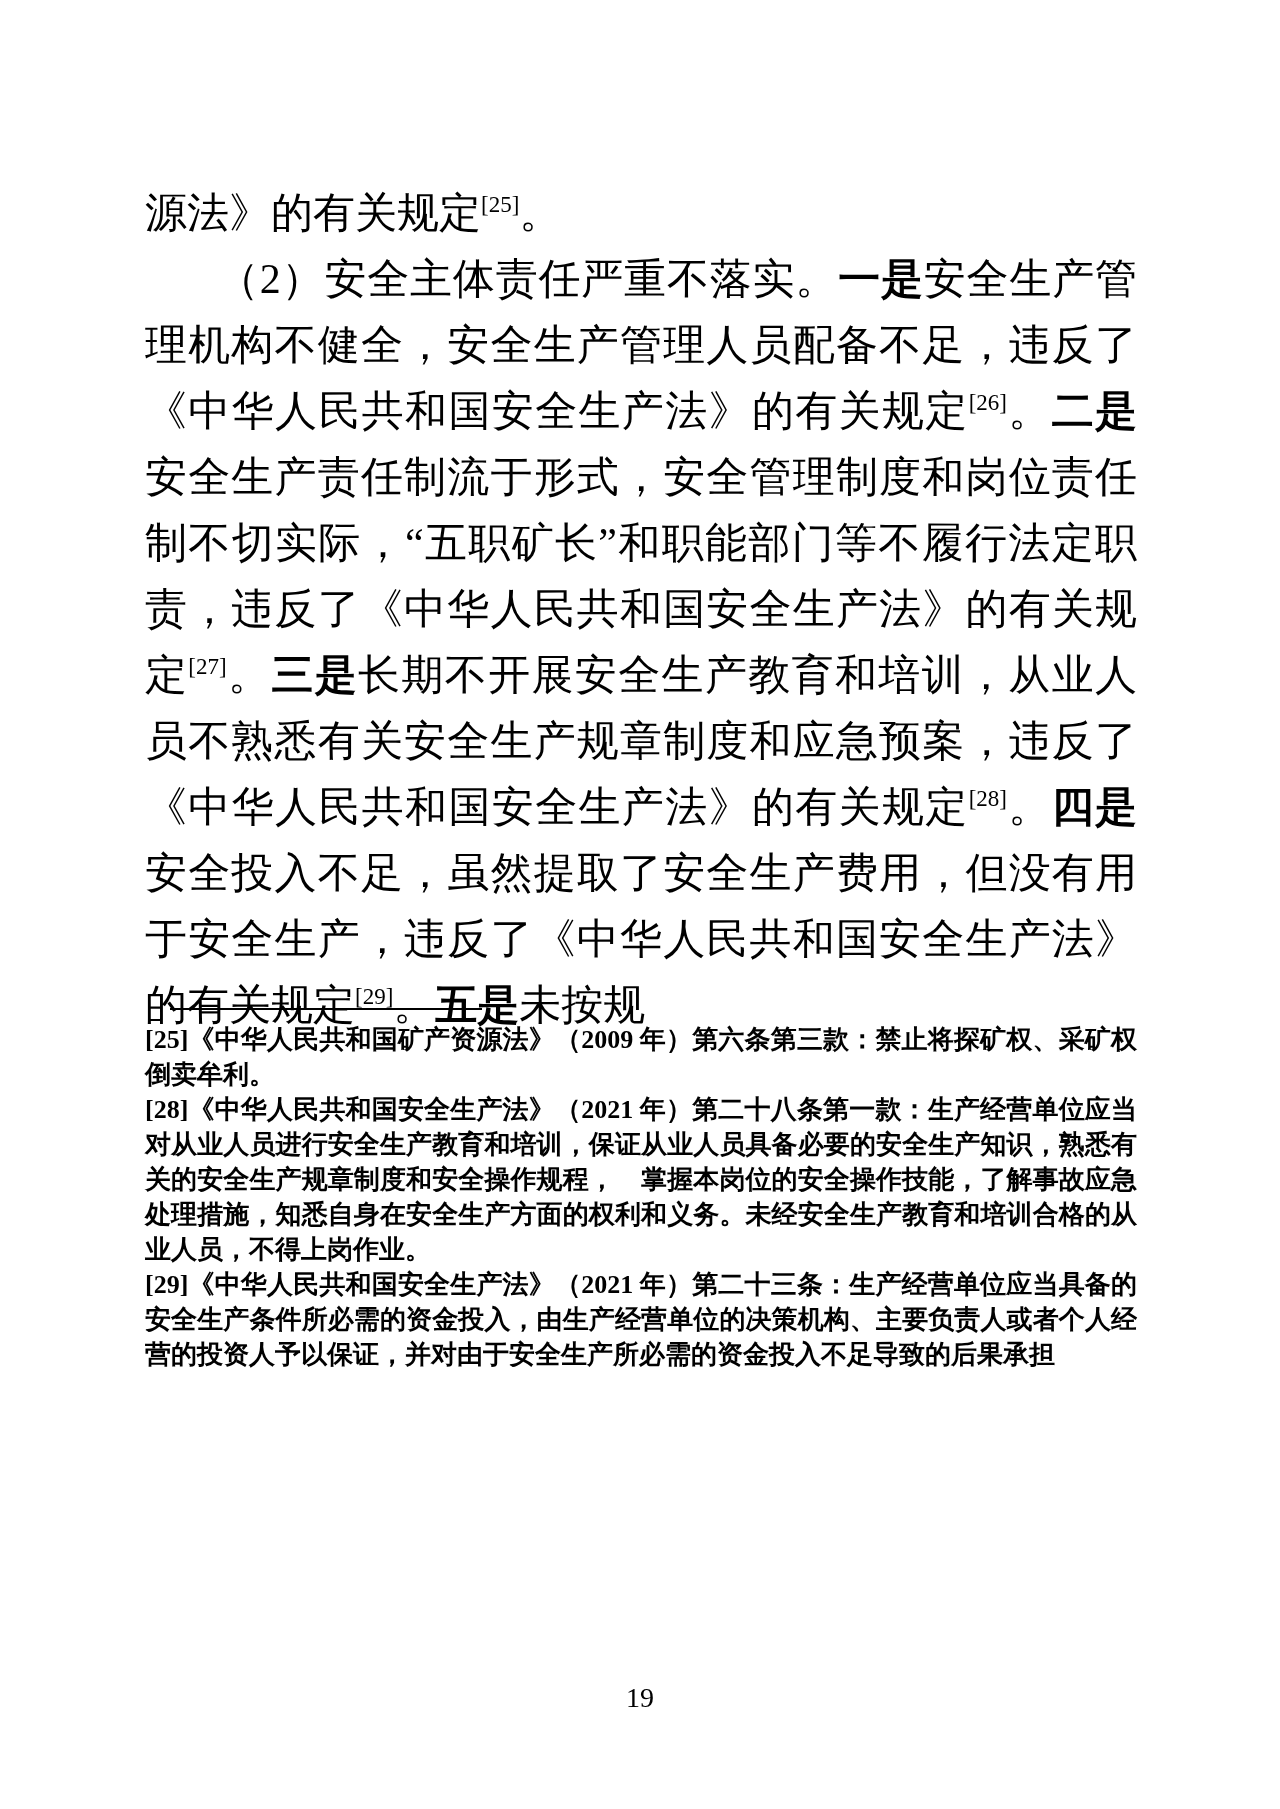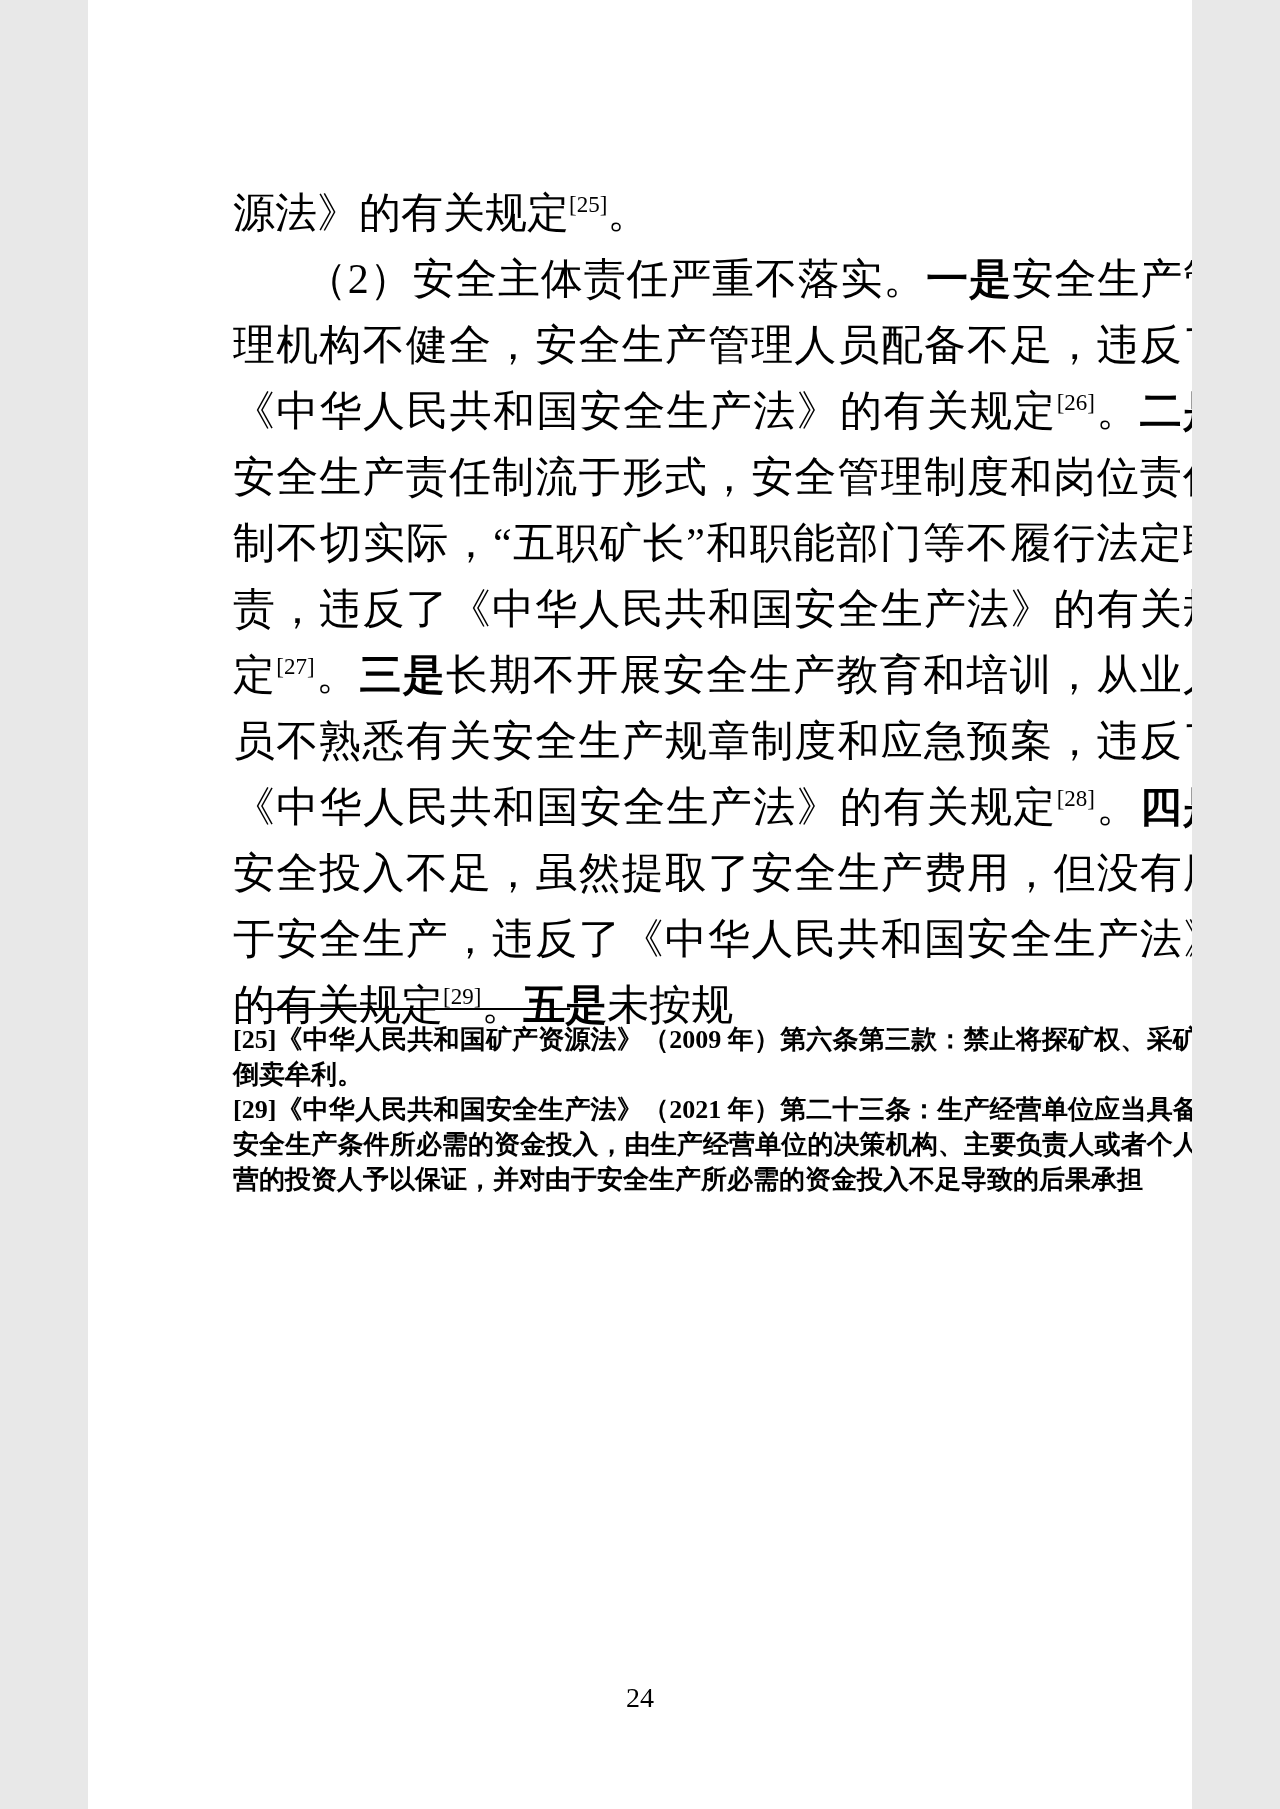--- a/index.html
+++ b/index.html
@@ -1,18 +1,18 @@
 <!DOCTYPE html>
 <html><head>
 <meta charset="utf-8">
 <style>
   html, body { margin: 0; padding: 0; background: #e8e8e8; }
   .page {
     position: relative;
-    width: 1104px;
+    width: 1280px;
     height: 1809px;
     margin: 0 auto;
     background: #ffffff;
     color: #000000;
     font-family: "Liberation Serif", serif;
     overflow: hidden;
   }
   .body-text {
     position: absolute;
     left: 145px;
@@ -66,16 +66,17 @@
 <body>
 
 <div class="page">
   <div class="body-text">
       <p class="para"><span>源法》的有关规定</span><span class="sup-ref">[25]</span><span>。</span></p>
       <p class="para indent"><span>（2）安全主体责任严重不落实。</span><span class="seg-bold">一是</span><span>安全生产管理机构不健全，安全生产管理人员配备不足，违反了《中华人民共和国安全生产法》的有关规定</span><span class="sup-ref">[26]</span><span>。</span><span class="seg-bold">二是</span><span>安全生产责任制流于形式，安全管理制度和岗位责任制不切实际，“五职矿长”和职能部门等不履行法定职责，违反了《中华人民共和国安全生产法》的有关规定</span><span class="sup-ref">[27]</span><span>。</span><span class="seg-bold">三是</span><span>长期不开展安全生产教育和培训，从业人员不熟悉有关安全生产规章制度和应急预案，违反了《中华人民共和国安全生产法》的有关规定</span><span class="sup-ref">[28]</span><span>。</span><span class="seg-bold">四是</span><span>安全投入不足，虽然提取了安全生产费用，但没有用于安全生产，违反了《中华人民共和国安全生产法》的有关规定</span><span class="sup-ref">[29]</span><span>。</span><span class="seg-bold">五是</span><span>未按规</span></p>
     </div>
   <div class="footnote-sep"></div>
   <div class="footnotes">
       <p class="footnote"><span>[25]</span><span>《中华人民共和国矿产资源法》（2009 年）第六条第三款：禁止将探矿权、采矿权倒卖牟利。</span></p>
+      <p class="footnote"><span>[28]</span><span>《中华人民共和国安全生产法》（2021 年）第二十八条第一款：生产经营单位应当对从业人员进行安全生产教育和培训，保证从业人员具备必要的安全生产知识，熟悉有关的安全生产规章制度和安全操作规程，　掌握本岗位的安全操作技能，了解事故应急处理措施，知悉自身在安全生产方面的权利和义务。未经安全生产教育和培训合格的从业人员，不得上岗作业。</span></p>
       <p class="footnote"><span>[29]</span><span>《中华人民共和国安全生产法》（2021 年）第二十三条：生产经营单位应当具备的安全生产条件所必需的资金投入，由生产经营单位的决策机构、主要负责人或者个人经营的投资人予以保证，并对由于安全生产所必需的资金投入不足导致的后果承担</span></p>
     </div>
-  <div class="page-number">24</div>
+  <div class="page-number">19</div>
 </div>
 
 </body></html>

